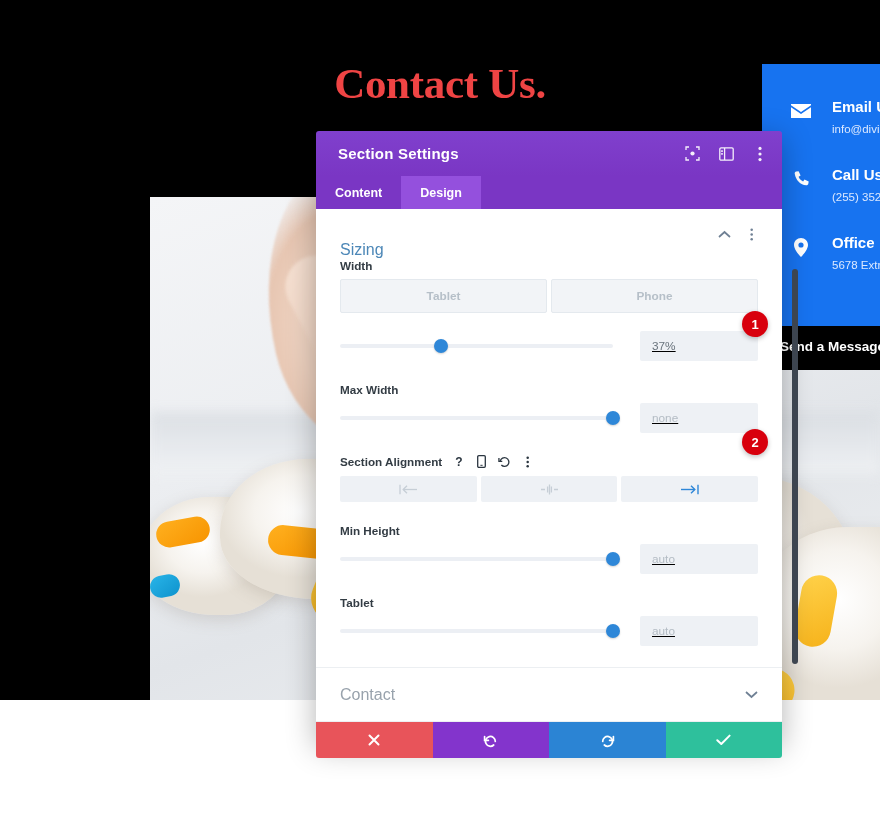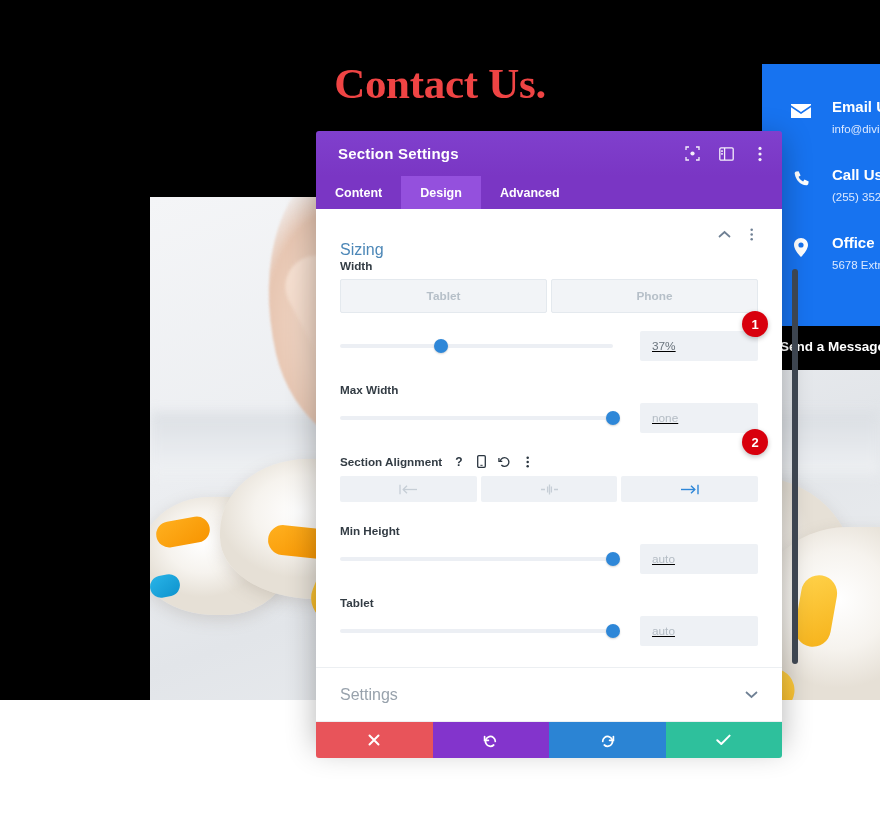--- a/index.html
+++ b/index.html
@@ -210,21 +210,20 @@
               <circle cx="2" cy="8" r="1.6"></circle>
               <circle cx="2" cy="13.6" r="1.6"></circle>
             </svg>
         </div>
       </div>
     </div>
 
     <div class="tabs">
       <div class="tab">Content</div>
       <div class="tab active">Design</div>
-      <div class="tab">Advanced</div>
     </div>
 
     <div class="body">
       <div class="scrollpane">
 
         <div class="section-head">
           <div class="ttl">Sizing</div>
           <div class="sh-icons">
             <div class="mini" style="color:#6f8094;">
               <svg width="13" height="9" viewBox="0 0 13 9" fill="none" stroke="#6f8094" stroke-width="1.7">
@@ -336,21 +335,21 @@
           <div class="slider">
             <div class="track"></div>
             <div class="knob" style="left:100%;"></div>
           </div>
           <div class="valbox ph">none</div>
         </div>
 
       </div>
 
       <div class="spacing-head">
-        <div class="ttl">Settings</div>
+        <div class="ttl">Contact</div>
         <div class="mini">
           <svg width="13" height="9" viewBox="0 0 13 9" fill="none" stroke="#6f8094" stroke-width="1.7">
               <path d="M1 2 6.5 7 12 2"></path>
             </svg>
         </div>
       </div>
     </div>
 
     <div class="footer">
       <div class="fbtn" style="background:#e8545a;">

